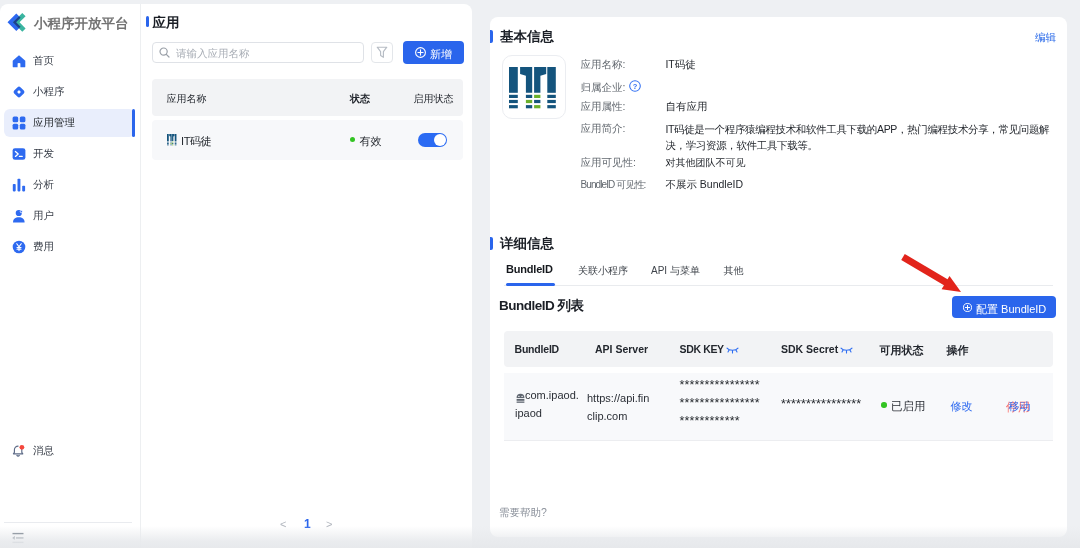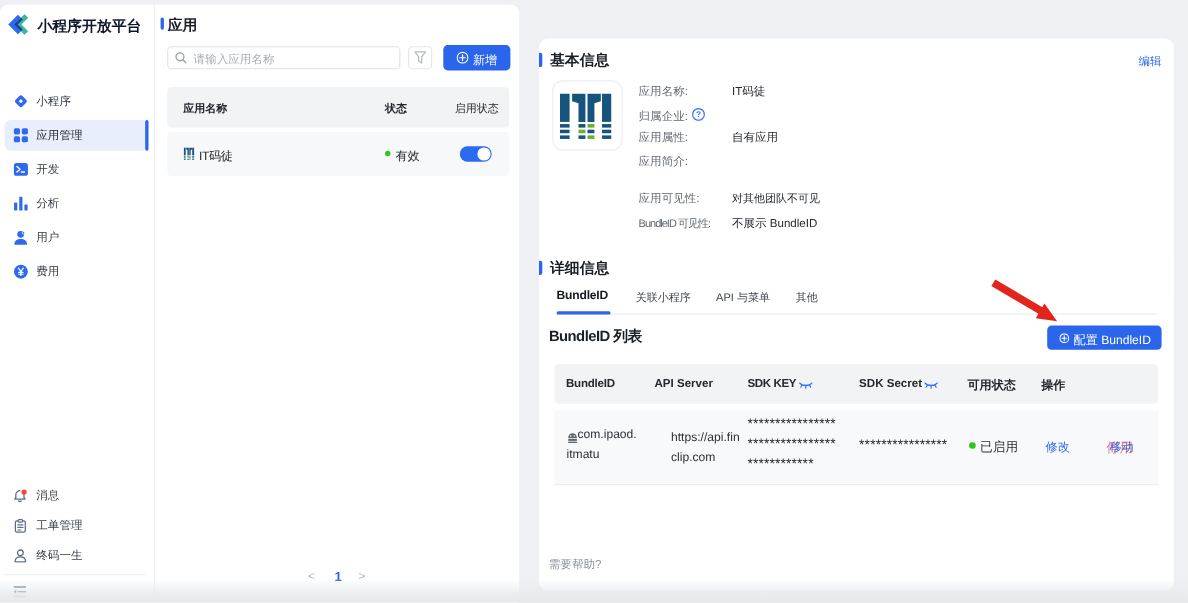--- a/index.html
+++ b/index.html
@@ -24,22 +24,28 @@
   <svg class="abs" style="left:6px;top:10px" width="24" height="24" viewBox="0 0 24 24">
     <defs>
         <clipPath id="bcp">
           <path d="M1.5 12.3 L10.3 3.5 L14.6 7.8 L10.1 12.3 L14.6 16.8 L10.3 21.1 Z"></path>
         </clipPath>
       </defs>
     <path d="M1.5 12.3 L10.3 3.5 L14.6 7.8 L10.1 12.3 L14.6 16.8 L10.3 21.1 Z" fill="#2d68f1"></path>
     <path d="M6.9 12.3 L16.3 2.9 L19.6 6.2 L13.5 12.3 L19.6 18.4 L16.3 21.7 Z" fill="#3bb5a0"></path>
     <path d="M6.9 12.3 L16.3 2.9 L19.6 6.2 L13.5 12.3 L19.6 18.4 L16.3 21.7 Z" fill="#1c3f8f" clip-path="url(#bcp)"></path>
   </svg>
-  <div class="abs" style="left:34px;top:15px;font-size:13.5px;font-weight:bold;color:#0f172a;white-space:nowrap">小程序开放平台</div>
-
+  <div class="abs" style="left:34px;top:15px;font-size:13.5px;font-weight:bold;color:#737373;white-space:nowrap">小程序开放平台</div>
+
+  <div class="mi" style="top:47px">
+    <svg width="14" height="14" viewBox="0 0 14 14">
+        <path d="M7 1.2 L13.3 6.7 V12.4 Q13.3 13.3 12.4 13.3 H1.6 Q0.7 13.3 0.7 12.4 V6.7 Z M5.6 13.3 V9.6 Q5.6 8.9 7 8.9 T8.4 9.6 V13.3 Z" fill="#2e6af0" fill-rule="evenodd"></path>
+      </svg>
+    <span class="tx">首页</span>
+  </div>
   <div class="mi" style="top:78px">
     <svg width="14" height="14" viewBox="0 0 14 14">
         <g transform="rotate(45 7 7)">
           <rect x="2.6" y="2.6" width="8.8" height="8.8" rx="2" fill="#2e6af0"></rect>
           <rect x="5.6" y="5.6" width="2.8" height="2.8" rx="0.7" fill="#fff"></rect>
         </g>
       </svg>
     <span class="tx">小程序</span>
   </div>
   <div class="abs" style="left:3.5px;top:109px;width:131px;height:28px;background:#e9eefc;border-radius:6px"></div>
@@ -85,37 +91,20 @@
     <span class="tx">费用</span>
   </div>
 
   <div class="mi" style="top:437px;height:27px">
     <svg width="13" height="13" viewBox="0 0 13 13">
         <path d="M6.1 1.6 A3.7 3.7 0 0 0 2.4 5.3 V7.9 L1.4 9.3 H10.8 L9.8 7.9 V5.3 A3.7 3.7 0 0 0 8.6 2.6" fill="none" stroke="#5d6b87" stroke-width="1.15" stroke-linecap="round" stroke-linejoin="round"></path>
         <path d="M4.9 10.9 a1.4 1.4 0 0 0 2.4 0" fill="none" stroke="#5d6b87" stroke-width="1.15" stroke-linecap="round"></path>
         <circle cx="9.9" cy="2.8" r="2.4" fill="#f5473c"></circle>
       </svg>
     <span class="tx">消息</span>
-  </div>
-  <div class="mi" style="top:464px;height:27px">
-    <svg width="13" height="13" viewBox="0 0 13 13">
-        <rect x="2" y="2" width="9" height="10.2" rx="1.4" fill="none" stroke="#5d6b87" stroke-width="1.15"></rect>
-        <rect x="4.4" y="0.9" width="4.2" height="2.3" rx="0.9" fill="#fff" stroke="#5d6b87" stroke-width="1"></rect>
-        <line x1="4.2" y1="5.6" x2="8.8" y2="5.6" stroke="#5d6b87" stroke-width="1.1" stroke-linecap="round"></line>
-        <line x1="4.2" y1="8" x2="8.8" y2="8" stroke="#5d6b87" stroke-width="1.1" stroke-linecap="round"></line>
-        <line x1="4.2" y1="10.3" x2="7" y2="10.3" stroke="#5d6b87" stroke-width="1.1" stroke-linecap="round"></line>
-      </svg>
-    <span class="tx">工单管理</span>
-  </div>
-  <div class="mi" style="top:491px;height:27px">
-    <svg width="13" height="13" viewBox="0 0 13 13">
-        <circle cx="6.5" cy="4.1" r="2.6" fill="none" stroke="#5d6b87" stroke-width="1.15"></circle>
-        <path d="M1.7 12.2 C1.7 9.2 3.7 7.7 6.5 7.7 C9.3 7.7 11.3 9.2 11.3 12.2 Z" fill="none" stroke="#5d6b87" stroke-width="1.15" stroke-linejoin="round"></path>
-      </svg>
-    <span class="tx">终码一生</span>
   </div>
   <div class="abs" style="left:4px;top:522px;width:128px;height:1px;background:#e9ebef"></div>
   <svg class="abs" style="left:12px;top:532px" width="12" height="12" viewBox="0 0 12 12">
     <line x1="0.5" y1="1.6" x2="11.5" y2="1.6" stroke="#55616e" stroke-width="1.4"></line>
     <line x1="4" y1="6" x2="11.5" y2="6" stroke="#55616e" stroke-width="1.4"></line>
     <line x1="0.5" y1="10.4" x2="11.5" y2="10.4" stroke="#55616e" stroke-width="1.4"></line>
     <path d="M2.8 3.9 L0.2 6 L2.8 8.1 Z" fill="#55616e"></path>
   </svg>
 </div>
 
@@ -136,40 +125,40 @@
 
 <div class="abs" style="left:402.5px;top:41px;width:61px;height:22.5px;background:#2a65ec;border-radius:4px"></div>
 <svg class="abs" style="left:415px;top:46.7px" width="11" height="11" viewBox="0 0 11 11">
     <circle cx="5.5" cy="5.5" r="4.9" fill="none" stroke="#fff" stroke-width="1.1"></circle>
     <line x1="2.9" y1="5.5" x2="8.1" y2="5.5" stroke="#fff" stroke-width="1.1" stroke-linecap="round"></line>
     <line x1="5.5" y1="2.9" x2="5.5" y2="8.1" stroke="#fff" stroke-width="1.1" stroke-linecap="round"></line>
   </svg>
 <div class="abs" style="left:430px;top:46.7px;font-size:11px;color:#fff;white-space:nowrap">新增</div>
 
 <div class="abs" style="left:152px;top:79px;width:311px;height:36.5px;background:#f2f3f5;border-radius:4px"></div>
-<div class="abs" style="left:166.5px;top:92px;font-size:10px;font-weight:bold;color:#23272e">应用名称</div>
+<div class="abs" style="left:166.5px;top:92px;font-size:10px;font-weight:normal;color:#23272e">应用名称</div>
 <div class="abs" style="left:350px;top:92px;font-size:10px;font-weight:bold;color:#23272e">状态</div>
 <div class="abs" style="left:413.5px;top:92px;font-size:10px;font-weight:normal;color:#23272e">启用状态</div>
 
 <div class="abs" style="left:152px;top:119.5px;width:311px;height:40px;background:#f7f8fa;border-radius:4px"></div>
 <svg class="abs" style="left:167px;top:134px" width="9.5" height="11.5" viewBox="0 0 47 42" preserveAspectRatio="none">
     <use href="#itlogo"></use>
   </svg>
 <div class="abs" style="left:181px;top:133.5px;font-size:11px;letter-spacing:-0.4px;color:#24282e;white-space:nowrap">IT码徒</div>
 <div class="abs" style="left:350.3px;top:137.2px;width:5px;height:5px;background:#33c423;border-radius:50%"></div>
 <div class="abs" style="left:359.5px;top:133.5px;font-size:11px;color:#24282e">有效</div>
 <div class="abs" style="left:418px;top:132.5px;width:29px;height:14px;background:#2b6bf3;border-radius:7px">
   <div class="abs" style="right:1px;top:1px;width:12px;height:12px;background:#fff;border-radius:50%"></div>
 </div>
 
 <div class="abs" style="left:280px;top:518px;font-size:11px;color:#b0b5bd">&lt;</div>
 <div class="abs" style="left:304px;top:517px;font-size:12px;font-weight:bold;color:#2a65ec">1</div>
 <div class="abs" style="left:326px;top:518px;font-size:11px;color:#b0b5bd">&gt;</div>
 
-<div class="card" style="left:490px;top:35px;width:577px;height:242px">
+<div class="card" style="left:490px;top:17px;width:577px;height:242px">
   <div class="bluebar" style="top:12.5px"></div>
   <div class="ctitle" style="left:10px;top:11px">基本信息</div>
   <div class="abs" style="left:545px;top:14px;font-size:10.5px;color:#2a6ae9">编辑</div>
 
   <div class="abs" style="left:11.5px;top:38px;width:64px;height:64px;border:1px solid #ebedf1;border-radius:10px"></div>
   <svg class="abs" style="left:18.9px;top:50.3px" width="47" height="42" viewBox="0 0 47 42">
     <g id="itlogo">
       <rect x="0" y="0" width="8.8" height="25.8" fill="#14547d"></rect>
       <path d="M11.1 0 H23.2 V25.8 H16.9 V8.8 L11.1 7 Z" fill="#14547d"></path>
       <path d="M25.1 0 H37.2 V7 L31.4 8.8 V25.8 H25.1 Z" fill="#14547d"></path>
@@ -195,20 +184,21 @@
   <div class="lbl" style="left:90.5px;top:63.5px">归属企业:</div>
   <svg class="abs" style="left:139px;top:63.4px" width="12" height="12" viewBox="0 0 12 12">
       <circle cx="6" cy="6" r="5.3" fill="none" stroke="#2f6ef2" stroke-width="1.05"></circle>
       <text x="6" y="8.6" text-anchor="middle" font-size="7.5" font-weight="bold" fill="#2f6ef2" font-family="Liberation Sans,sans-serif">?</text>
     </svg>
 
   <div class="lbl" style="left:90.5px;top:83px">应用属性:</div>
   <div class="val" style="left:175.4px;top:83px">自有应用</div>
 
   <div class="lbl" style="left:90.5px;top:105.3px">应用简介:</div>
+  <div class="val" style="left:175.4px;top:105.3px;line-height:15.8px;letter-spacing:-0.35px">IT码徒是一个程序猿编程技术和软件工具下载的APP，热门编程技术分享，常见问题解<br>决，学习资源，软件工具下载等。</div>
 
   <div class="lbl" style="left:90.5px;top:139px">应用可见性:</div>
   <div class="val" style="left:175.4px;top:139px;font-size:10px">对其他团队不可见</div>
 
   <div class="lbl" style="left:90.5px;top:160.5px;font-size:10px;letter-spacing:-0.9px">BundleID 可见性:</div>
   <div class="val" style="left:175.4px;top:160.5px">不展示 BundleID</div>
 </div>
 
 <div class="card" style="left:490px;top:224px;width:577px;height:313px">
   <div class="bluebar" style="top:12.5px"></div>
@@ -247,22 +237,22 @@
 
   <div class="abs" style="left:14px;top:148.5px;width:549px;height:68.5px;background:#f8f9fb;border-bottom:1px solid #ecedf0"></div>
   <svg class="abs" style="left:26px;top:169px" width="9" height="10" viewBox="0 0 9 10">
       <path d="M0.6 4.7 a3.9 3.9 0 0 1 7.8 0 v0.4 h-7.8 z" fill="#5f6670"></path>
       <circle cx="2.9" cy="3.4" r="0.7" fill="#fafbfc"></circle>
       <circle cx="6.1" cy="3.4" r="0.7" fill="#fafbfc"></circle>
       <rect x="0.6" y="5.9" width="7.8" height="1.9" fill="#5f6670"></rect>
       <rect x="0.6" y="8.5" width="7.8" height="1.3" fill="#5f6670"></rect>
     </svg>
   <div class="abs" style="left:35px;top:165px;font-size:11px;color:#2b2f36;white-space:nowrap">com.ipaod.</div>
-  <div class="abs" style="left:25px;top:183px;font-size:11px;color:#2b2f36">itmatu</div>
-  <div class="abs" style="left:120px;top:165px;font-size:11px;color:#2b2f36;line-height:18px;white-space:nowrap">https://api.fin<br>clip.com</div>
+  <div class="abs" style="left:25px;top:183px;font-size:11px;color:#2b2f36">ipaod</div>
+  <div class="abs" style="left:97px;top:165px;font-size:11px;color:#2b2f36;line-height:18px;white-space:nowrap">https://api.fin<br>clip.com</div>
   <div class="abs" style="left:189.5px;top:151.7px;font-size:12.5px;letter-spacing:0.15px;color:#23272c;line-height:18.1px;white-space:nowrap">****************<br>****************<br>************</div>
   <div class="abs" style="left:291px;top:172.8px;font-size:12.5px;letter-spacing:0.15px;color:#23272c">****************</div>
   <div class="abs" style="left:391px;top:178.4px;width:5.5px;height:5.5px;background:#33c423;border-radius:50%"></div>
   <div class="abs" style="left:401px;top:174.5px;font-size:11.5px;color:#2b2f36">已启用</div>
   <div class="abs" style="left:460.5px;top:174.5px;font-size:11px;color:#2f6bf0">修改</div>
   <div class="abs" style="left:516px;top:174.5px;font-size:12px;color:#fa6b68">停用</div>
   <div class="abs" style="left:518.6px;top:174.5px;font-size:11px;color:#2f6bf0">移动</div>
 
   <div class="abs" style="left:8.9px;top:281.5px;font-size:10.5px;color:#8b919b">需要帮助?</div>
 </div>

